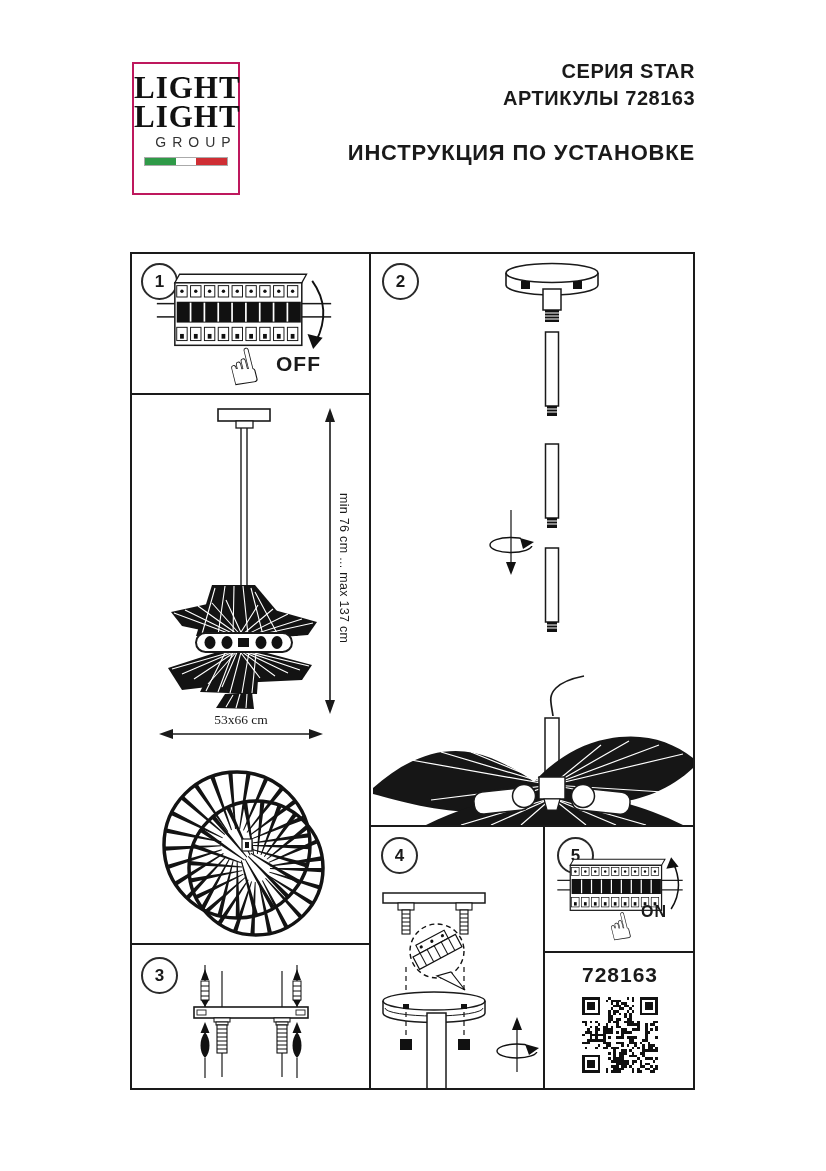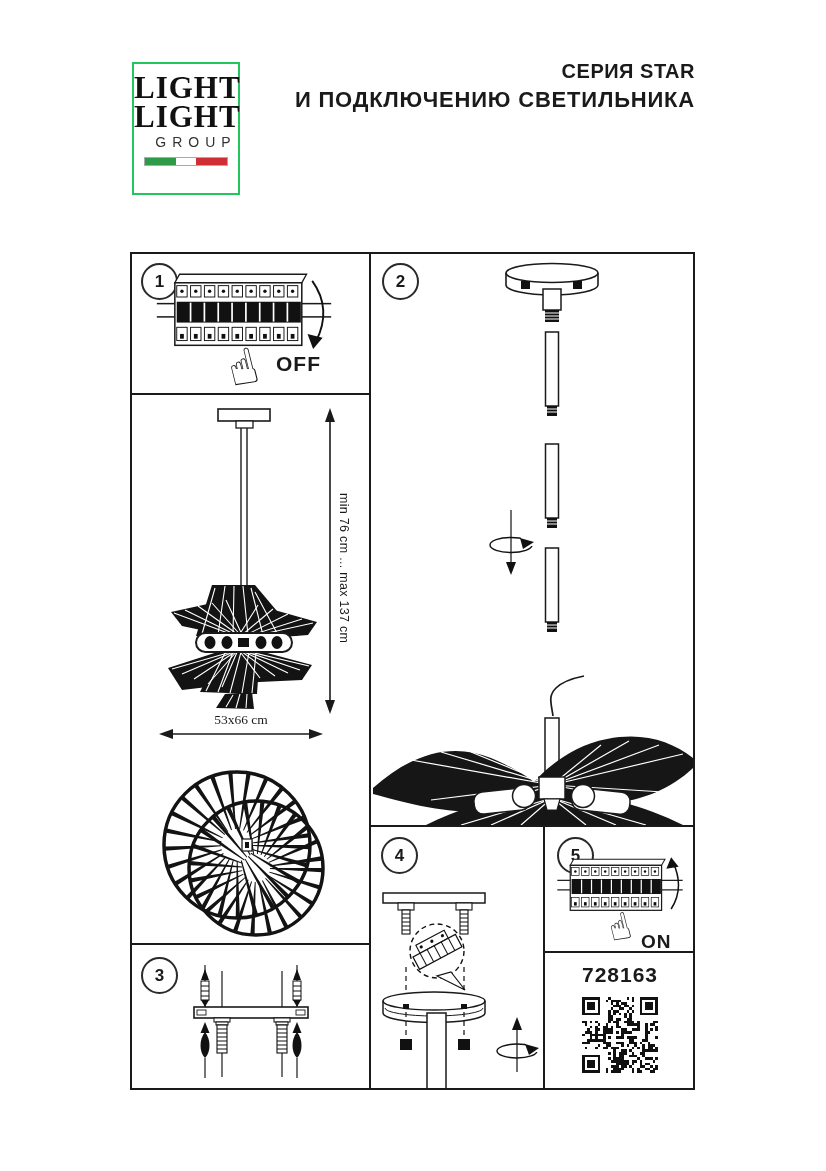--- a/index.html
+++ b/index.html
@@ -2,21 +2,21 @@
 <html><head>
 <meta charset="utf-8">
 <style>
   html,body{margin:0;padding:0;}
   body{width:826px;height:1171px;background:#fff;position:relative;
        font-family:"Liberation Sans",sans-serif;color:#1a1a1a;overflow:hidden;}
   .abs{position:absolute;}
   svg{display:block;}
 
   
-  #logo-box{left:132px;top:62px;width:108px;height:133px;border:2px solid #22c55e;
+  #logo-box{left:132px;top:62px;width:108px;height:133px;border:2px solid #be185d;
             box-sizing:border-box;text-align:center;}
   .logo-word{font-family:"Liberation Serif",serif;font-weight:bold;font-size:31px;
              line-height:29px;letter-spacing:1px;color:#111;}
   .logo-word.first{margin-top:9px;}
   .logo-group{font-size:14px;letter-spacing:6px;margin-top:3px;color:#333;padding-left:20px;}
   .logo-flag{width:84px;height:9px;margin:7px auto 0;display:flex;border:1px solid #aaa;box-sizing:border-box;}
   .logo-flag .g{flex:0 0 38%;}
   .logo-flag .w{flex:0 0 24%;background:#fff;}
   .logo-flag .r{flex:0 0 38%;}
 
@@ -61,21 +61,22 @@
   <div class="logo-group">GROUP</div>
   <div class="logo-flag">
     <span class="g" style="background:#2f9a48"></span>
     <span class="w"></span>
     <span class="r" style="background:#cf2e34"></span>
   </div>
 </div>
 
 <div class="abs" id="hdr-text">
   <div class="h-line">СЕРИЯ STAR</div>
-  <div class="h-title" style="margin-top:0">И ПОДКЛЮЧЕНИЮ СВЕТИЛЬНИКА</div>
+  <div class="h-line">АРТИКУЛЫ 728163</div>
+  <div class="h-title">ИНСТРУКЦИЯ ПО УСТАНОВКЕ</div>
 </div>
 
 <div class="abs" id="grid">
 
   <div class="panel b-r b-b" id="p1">
     <div class="step" style="left:11px;top:11px">
       <span>1</span>
     </div>
     <svg class="abs" style="left:24px;top:8px" width="180" height="128" viewBox="0 0 190 135">
       <defs>
@@ -441,21 +442,21 @@
           <line x1="82.4" y1="45" x2="82.4" y2="65"></line>
         <line x1="97" y1="45" x2="97" y2="65"></line>
           <line x1="111.6" y1="45" x2="111.6" y2="65"></line>
         <line x1="126.2" y1="45" x2="126.2" y2="65"></line>
           <line x1="140.8" y1="45" x2="140.8" y2="65"></line>
       </g>
       <path d="M170,88 C183,68 184,44 173,20" fill="none" stroke="#111" stroke-width="2.2"></path>
       <polygon points="170,12 163,29 181,26" fill="#111"></polygon>
       <text x="76" y="133" font-size="54" fill="#111" font-family="DejaVu Sans" transform="rotate(-14 95 105)">☝</text>
     </svg>
-    <div class="switch-label" style="left:96px;top:104px;font-size:19px">ON</div>
+    <div class="switch-label" style="left:96px;top:76px;font-size:16px">ON</div>
   </div>
 
   <div class="panel" id="pqr">
     <div id="qr-article">728163</div>
     <svg id="qr-svg" width="76" height="76" viewBox="0 0 29 29" shape-rendering="crispEdges" fill="#111">
         <rect x="10" y="0" width="1" height="1"></rect>
         <rect x="17" y="0" width="1" height="1"></rect>
         <rect x="19" y="0" width="1" height="1"></rect>
         <rect x="9" y="1" width="1" height="1"></rect>
         <rect x="11" y="1" width="1" height="1"></rect>

